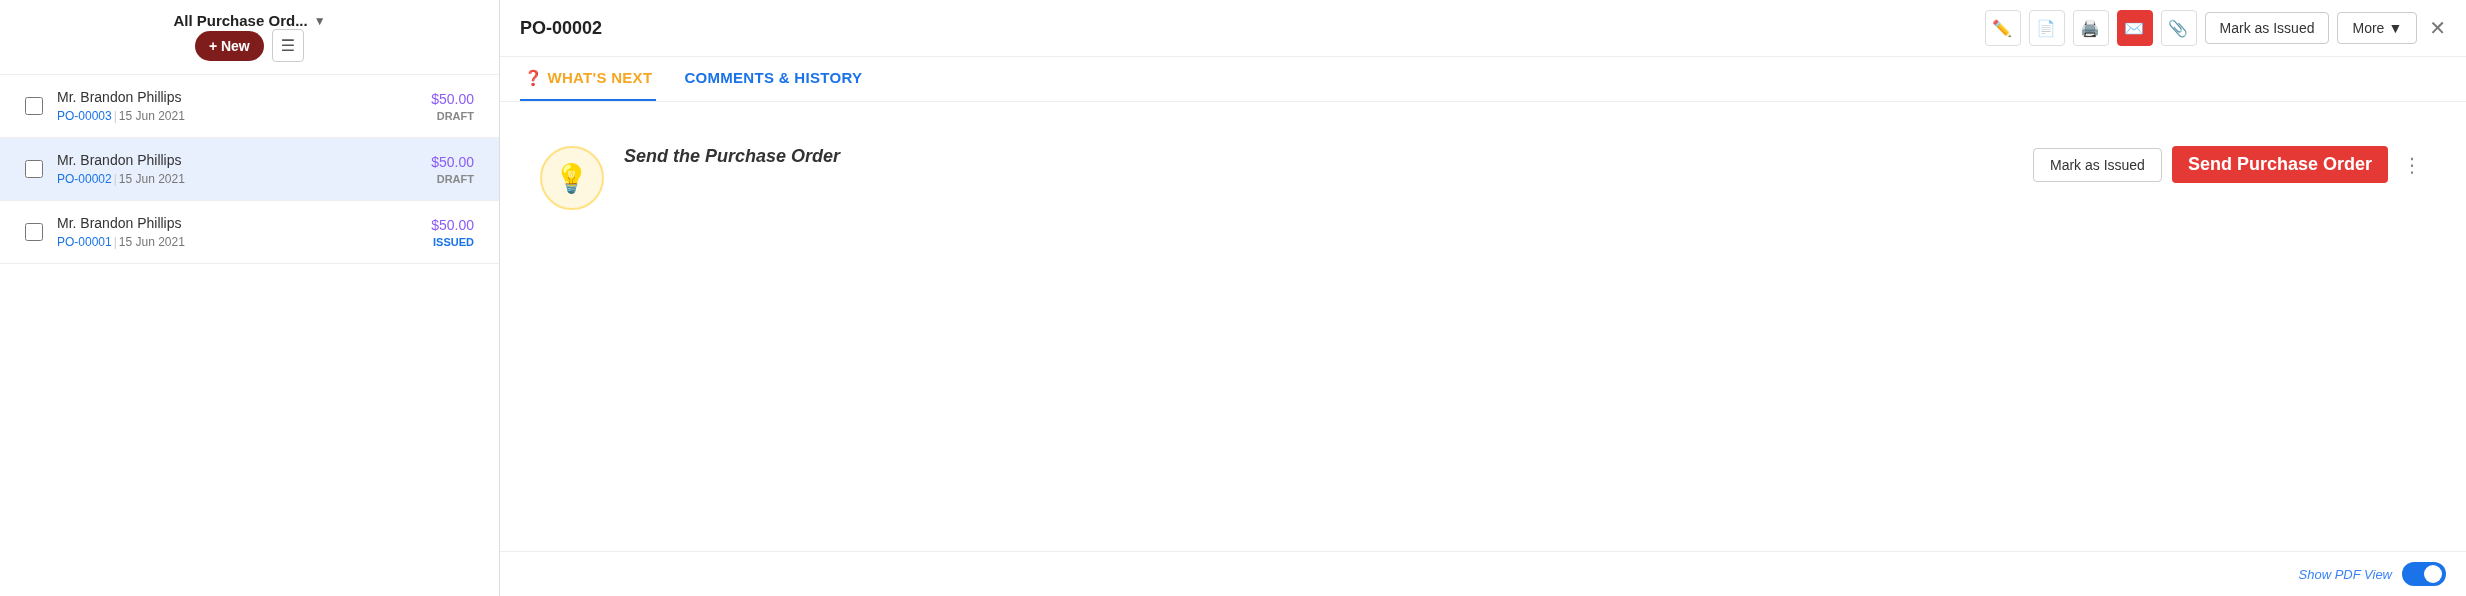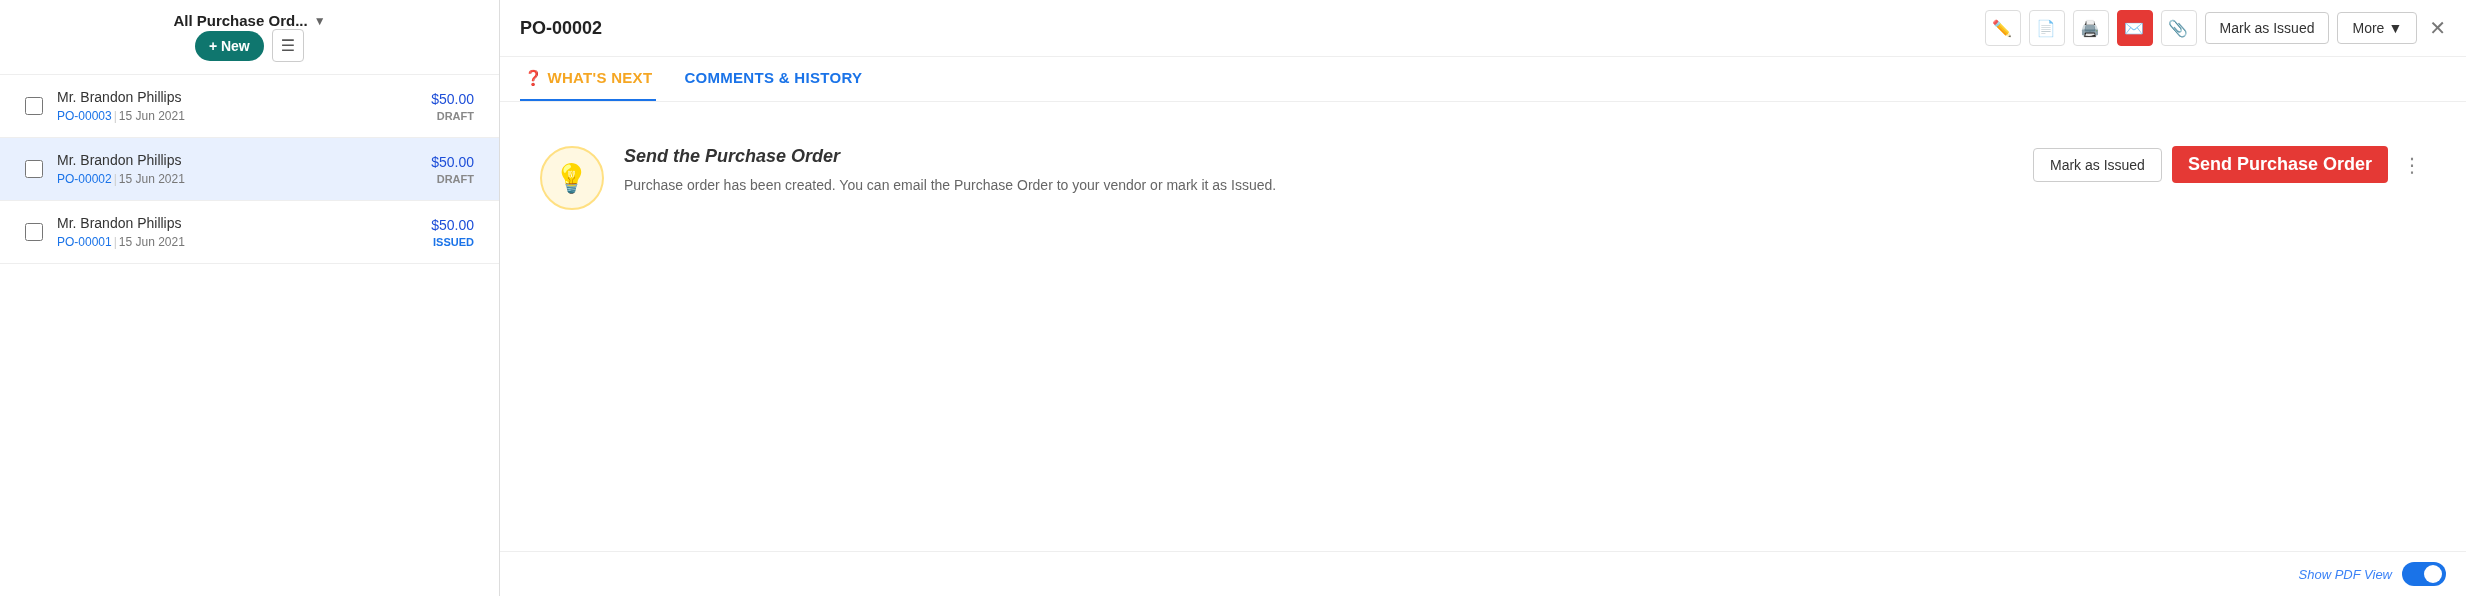--- a/index.html
+++ b/index.html
@@ -6,33 +6,33 @@
     body { font-family: -apple-system, BlinkMacSystemFont, 'Segoe UI', sans-serif; background: #f5f5f5; display: flex; height: 596px; overflow: hidden; }
 
     
     .left-panel { width: 500px; background: #fff; border-right: 1px solid #ddd; display: flex; flex-direction: column; flex-shrink: 0; }
 
     .left-header { display: flex; align-items: center; justify-content: space-between; padding: 12px 0; border-bottom: 1px solid #eee; background: #fff; flex-direction: column; }
     .left-header-title { display: flex; align-items: center; gap: 6px; font-size: 15px; font-weight: 600; color: #222; cursor: pointer; }
     .chevron-down { font-size: 12px; color: #666; }
     .left-header-actions { display: flex; align-items: center; gap: 8px; }
 
-    .new-btn { background: #0f766e; color: #fff; border: none; border-radius: 15px; padding: 7px 14px; font-size: 14px; font-weight: 600; cursor: pointer; display: flex; align-items: center; gap: 4px; }
+    .new-btn { background: #7f1d1d; color: #fff; border: none; border-radius: 15px; padding: 7px 14px; font-size: 14px; font-weight: 600; cursor: pointer; display: flex; align-items: center; gap: 4px; }
     .hamburger-btn { background: none; border: 1px solid #ccc; border-radius: 4px; padding: 6px 8px; cursor: pointer; color: #555; font-size: 16px; }
 
     .list-item { display: flex; align-items: center; padding: 14px 25px; border-bottom: 1px solid #eee; cursor: pointer; background: #fff; }
     .list-item.active { background: #e8f0fe; }
 
     .list-checkbox { width: 18px; height: 18px; margin-right: 14px; flex-shrink: 0; }
     .list-content { flex: 1; }
     .list-name { font-size: 14px; color: #333; margin-bottom: 4px; }
     .list-meta { display: flex; align-items: center; font-size: 12px; }
     .list-po-link { color: #1a73e8; text-decoration: none; }
     .list-date { color: #777; }
-    .list-amount { font-size: 14px; color: #1d4ed8; text-align: right; }
+    .list-amount { font-size: 14px; color: #8b5cf6; text-align: right; }
     .list-status { font-size: 11px; font-weight: 600; margin-top: 3px; text-align: right; }
     .list-status.draft { color: #888; }
     .list-status.issued { color: #1a73e8; }
 
     .list-right { display: flex; flex-direction: column; align-items: flex-end; min-width: 60px; }
     .list-divider { color: #ccc; margin: 0 2px; }
 
     
     .right-panel { flex: 1; background: #fff; display: flex; flex-direction: column; }
 
@@ -183,21 +183,20 @@
     </div>
   </div>
 
   <div class="main-content">
     <div class="what-next-card">
       <div class="card-icon-wrap">
         <span class="card-icon">💡</span>
       </div>
       <div class="card-body">
         <div class="card-title">Send the Purchase Order</div>
-        <div class="card-desc">Purchase order has been created. You can email the Purchase Order to your vendor or mark it as Issued.</div>
       </div>
       <div class="card-actions">
         <button class="card-mark-issued">Mark as Issued</button>
         <button class="send-po-btn">Send Purchase Order</button>
         <button class="card-more-btn">
           <span>⋮</span>
         </button>
       </div>
     </div>
   </div>

